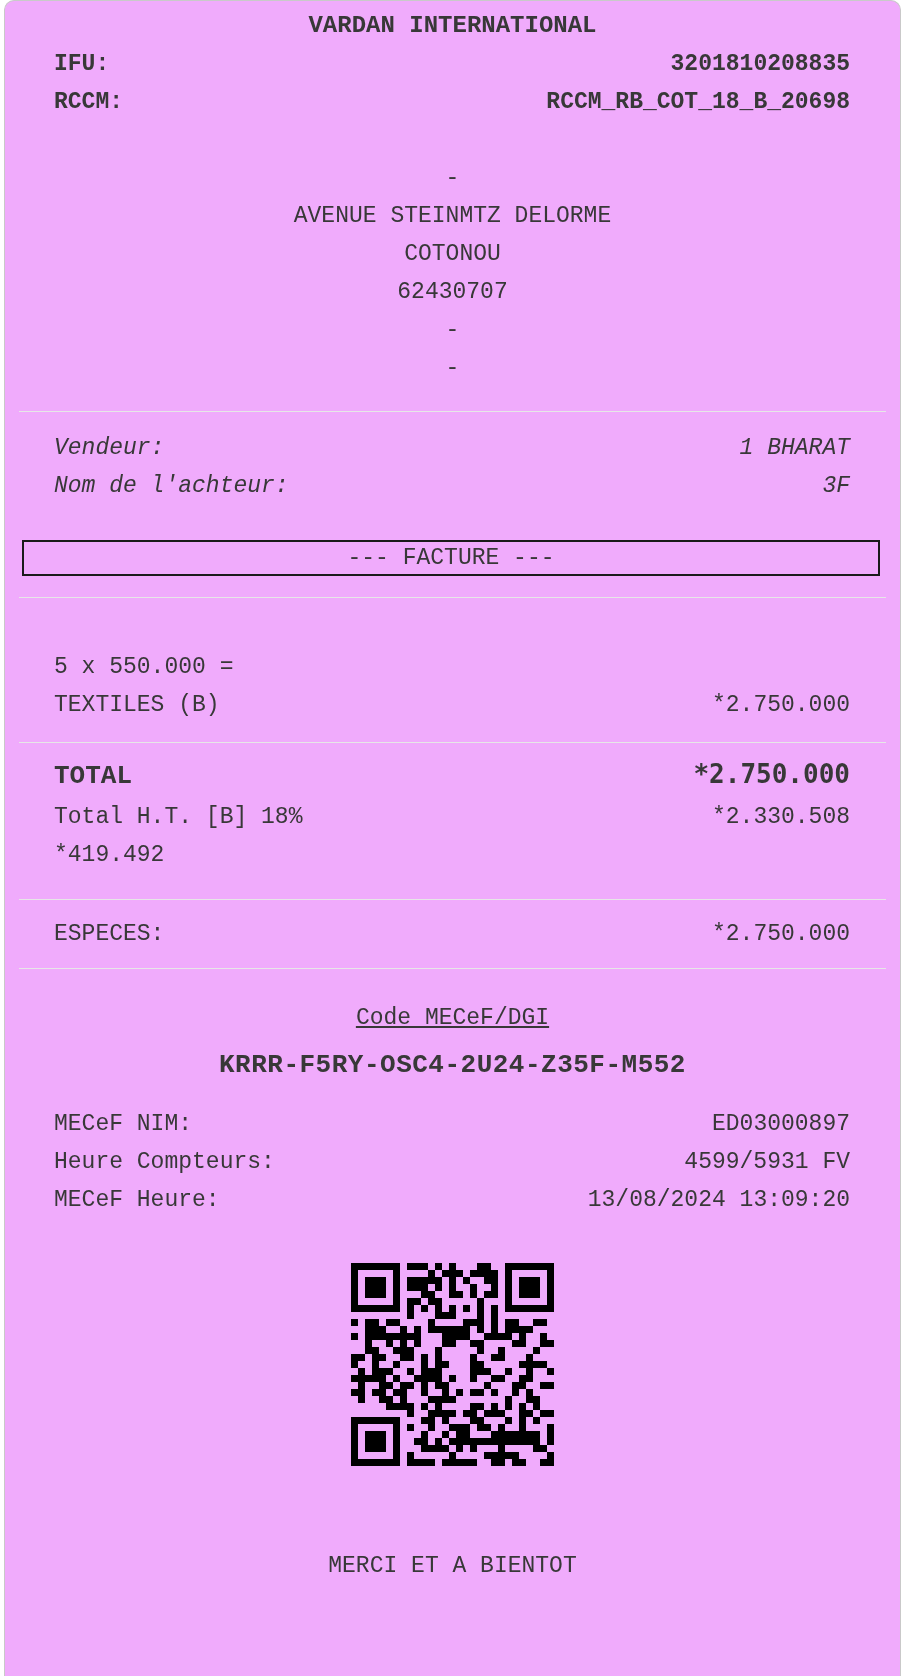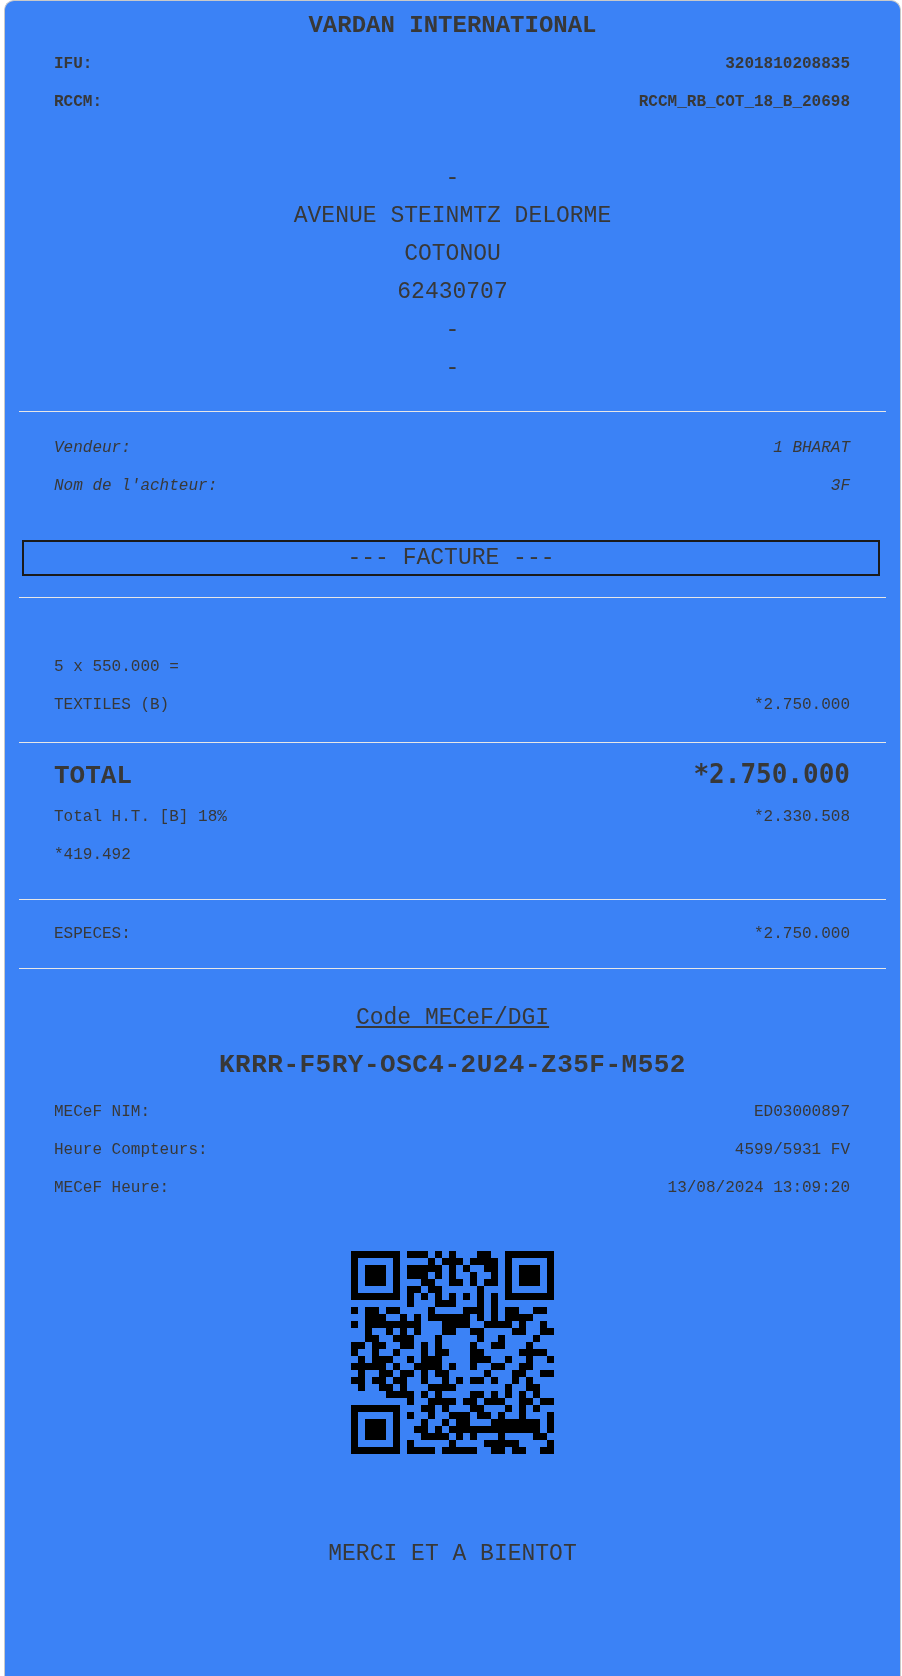--- a/index.html
+++ b/index.html
@@ -4,34 +4,34 @@
 <style>
   * { margin: 0; padding: 0; box-sizing: border-box; }
   html, body { background: #ffffff; }
   body {
     width: 902px; height: 1676px; overflow: hidden; position: relative;
     font-family: "Liberation Mono", "DejaVu Sans Mono", monospace;
     color: #383838;
   }
   .receipt-card {
     position: absolute; left: 4px; top: 0; width: 897px; height: 1676px;
-    background: #3b82f6;
+    background: #f0abfc;
     border: 1px solid #c9c9c9;
     border-bottom: none;
     border-radius: 10px 10px 0 0;
     padding-top: 6px;
   }
   .line { font-size: 23px; line-height: 38px; white-space: pre; }
   .center { text-align: center; }
   .bold { font-weight: 700; }
   .title { font-size: 24px; }
   .row {
     display: flex; justify-content: space-between; align-items: baseline;
     margin-left: 49px; margin-right: 50px;
-    font-size: 16px; line-height: 38px; white-space: pre;
+    font-size: 23px; line-height: 38px; white-space: pre;
   }
   .divider {
     border: none; border-top: 1px solid #e7e7e7;
     margin-left: 14px; margin-right: 14px; height: 0;
   }
   .addr-block { margin-top: 38px; }
   .div-vendor { margin-top: 24px; }
   .vendor-block { margin-top: 17px; font-style: italic; }
   .facture-box {
     margin: 35px 20px 0 17px; height: 36px;
@@ -43,21 +43,21 @@
   .items-block { margin-top: 50px; font-family: Liberation Mono, monospace; }
   .div-total { margin-top: 18px; }
   .total-row { margin-top: 9px; font-size: 26px; line-height: 44px; }
   .total-row .t-label { font-weight: 700; font-family: "Liberation Mono", monospace; }
   .total-row .t-value { font-weight: 700; font-family: "DejaVu Sans Mono", monospace; }
   .div-especes { margin-top: 25px; }
   .especes-row { margin-top: 15px; }
   .div-mecef { margin-top: 15px; }
   .mecef-heading { margin-top: 30px; text-decoration: underline; }
   .mecef-code { font-size: 26px; line-height: 44px; margin-top: 6px; letter-spacing: 0.5px; }
-  .mecef-rows { margin-top: 6px; }
+  .mecef-rows { margin-top: 18px; }
   .qr-wrap { margin-top: 44px; display: flex; justify-content: center; }
   .footer-line { margin-top: 81px; }
 </style>
 </head>
 <body>
 
 <div class="receipt-card">
 
   <div class="line center bold title">VARDAN INTERNATIONAL</div>
 

